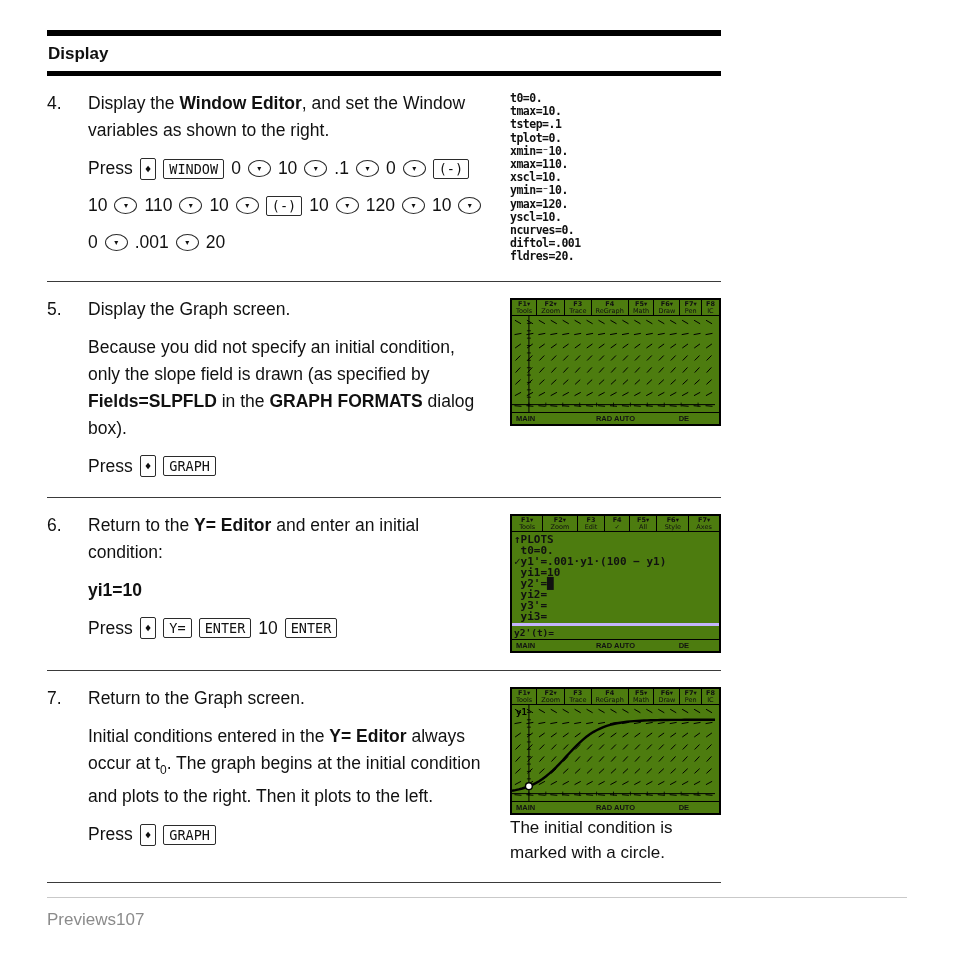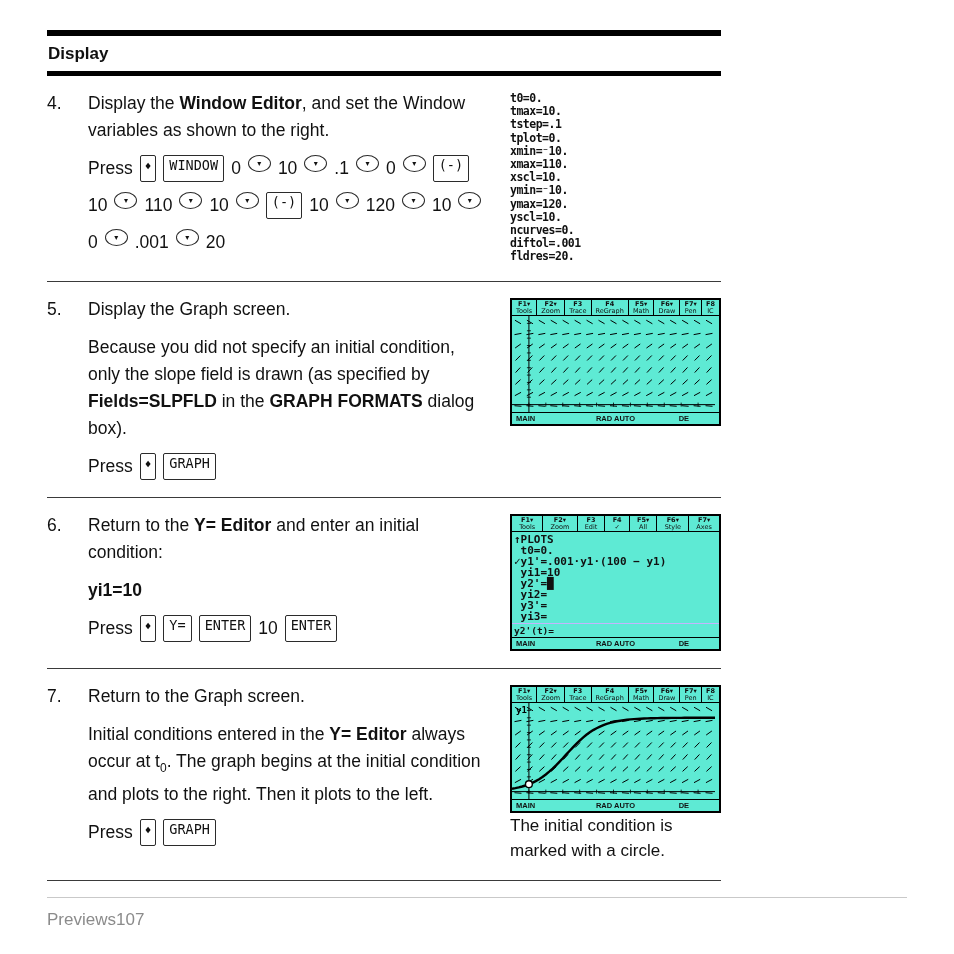--- a/index.html
+++ b/index.html
@@ -10,46 +10,46 @@
   .bar2{height:5px;background:#000}
   .thead{display:grid;grid-template-columns:462px 1fr;align-items:center;padding:8px 0 7px 1px;
          font-weight:bold;font-size:17px}
   .step{display:grid;grid-template-columns:41px 422px 1fr;border-bottom:1.5px solid #3a3a3a;
         padding:14px 0 17px}
   .num{font-size:17.5px;line-height:27px}
   .sbody{font-size:17.5px;line-height:27px;padding-right:22px}
   .para{margin:0 0 11px 0}
   .para b{font-weight:700}
   sub{font-size:12px}
-  .keys{display:flex;flex-wrap:wrap;column-gap:7px;row-gap:10px;
+  .keys{display:flex;flex-wrap:wrap;align-items:center;column-gap:7px;row-gap:10px;
         font-size:17.5px;}
   .key{border:1.5px solid #2b2b2b;border-radius:2px;padding:1px 5px 0;
        font-family:"DejaVu Sans Mono",monospace;font-size:13.5px;line-height:17px;display:inline-block}
   .key-d{font-size:11px;padding:2px 4px 1px}
   .ckey{width:21px;height:15px;border:1.5px solid #2b2b2b;border-radius:50%;
         display:inline-flex;align-items:center;justify-content:center;font-size:8px;line-height:1}
   .display{padding-top:2px}
   .winvars{font-family:"DejaVu Sans Mono",monospace;font-weight:bold;font-size:11.5px;
            line-height:13.2px;letter-spacing:-0.5px;white-space:pre}
-  .screen{width:207px;border:2px solid #000;background:#5eead4}
+  .screen{width:207px;border:2px solid #000;background:#4d7c0f}
   .toolbar{display:flex;align-items:stretch;border-bottom:1px solid #000}
   .tab{flex:1 0 auto;border-right:1px solid #000;text-align:center;padding:1px 1px 0}
   .tab:last-child{border-right:none}
   .tab-f{font-size:6.5px;font-weight:bold;line-height:7px;font-family:"DejaVu Sans",sans-serif}
   .tab-n{font-size:6.5px;line-height:7px;font-family:"DejaVu Sans",sans-serif}
   .graph-area{height:96px;overflow:hidden}
   .graph-area svg{display:block}
   .statusbar{display:flex;border-top:1px solid #000;font-family:Liberation Sans, sans-serif;
              font-weight:bold;font-size:7.5px;line-height:11px;padding:0 4px}
   .st-l{flex:1}
   .st-c{flex:1.2;text-align:center}
   .st-r{flex:1;text-align:center}
   .ye-body{font-family:"DejaVu Sans Mono",monospace;font-weight:bold;font-size:11px;
            line-height:11px;white-space:pre;padding:2px 2px 1px}
-  .ye-entry{border-top:1px solid #c4b5fd;font-family:"DejaVu Sans Mono",monospace;font-weight:bold;
+  .ye-entry{border-top:3px solid #c4b5fd;font-family:"DejaVu Sans Mono",monospace;font-weight:bold;
             font-size:9.5px;line-height:13px;padding:0 2px;white-space:pre}
   .caption{font-size:17px;line-height:25px;margin-top:0;width:212px}
   .footer{position:absolute;left:47px;right:47px;top:897px;border-top:1px solid #c9c9c9;
           padding-top:12px;display:flex;justify-content:flex-start;color:#8b8b8b;font-size:17px}
 </style>
 </head>
 <body>
 
 <div class="doc">
   <div class="bar1"></div>

